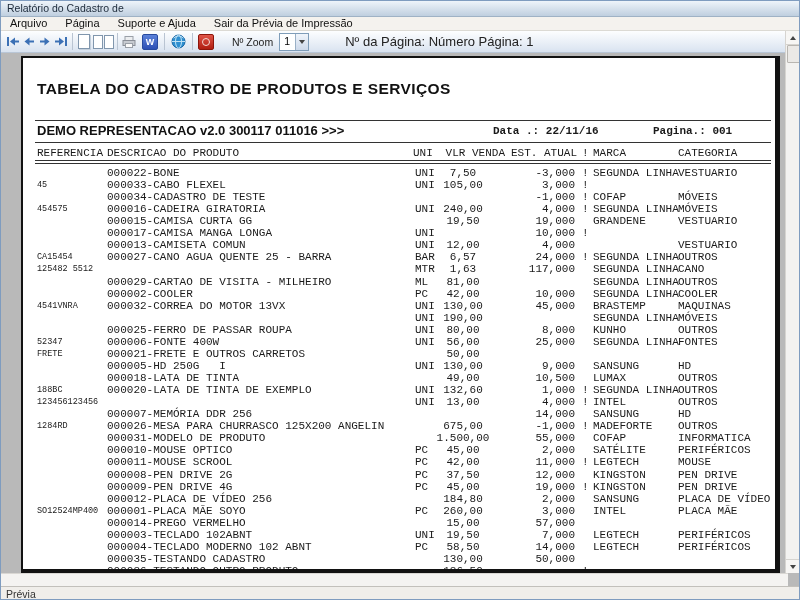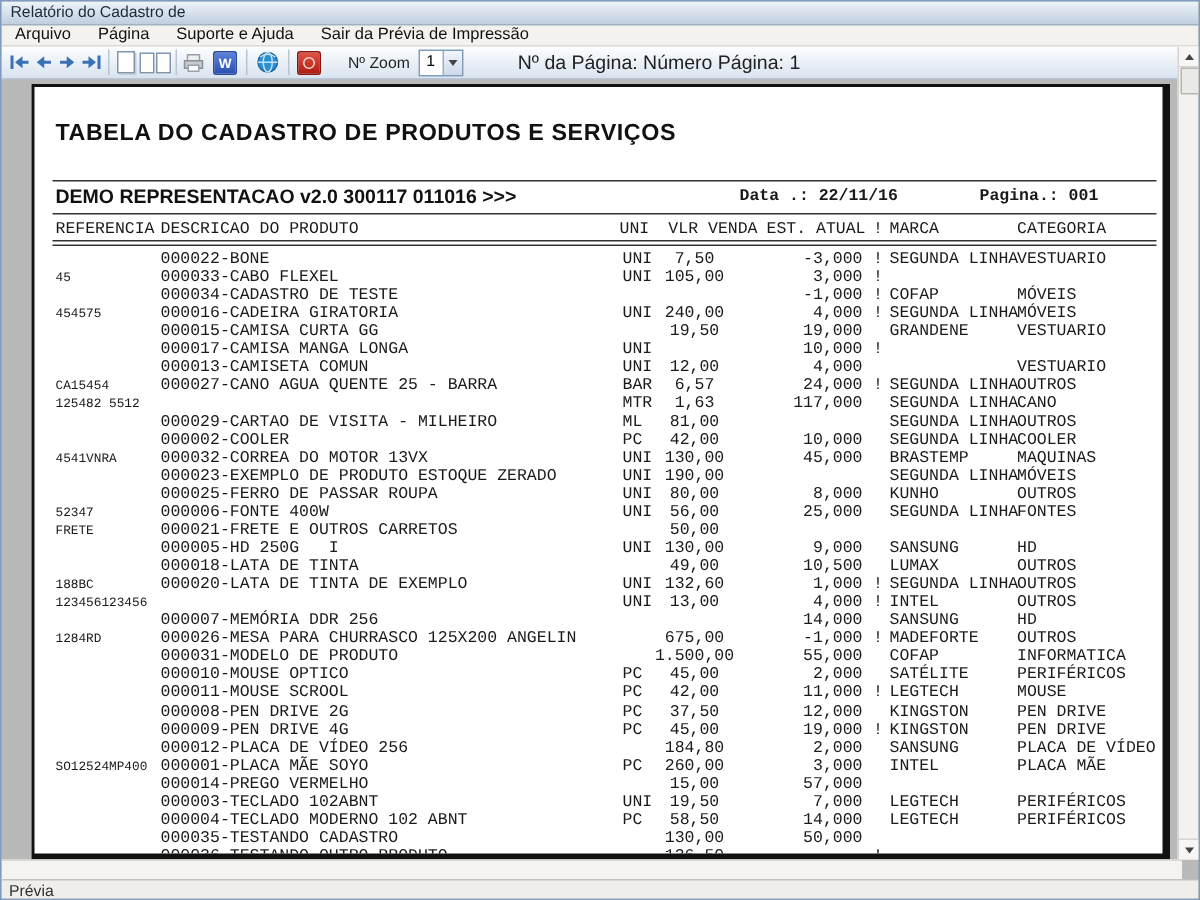--- a/index.html
+++ b/index.html
@@ -299,21 +299,20 @@
             <span class="rcell c-desc">000032-CORREA DO MOTOR 13VX</span>
             <span class="rcell c-uni">UNI</span>
             <span class="rcell c-vlr">130,00</span>
             <span class="rcell c-est">45,000</span>
             <span class="rcell c-flag"></span>
             <span class="rcell c-marca">BRASTEMP</span>
             <span class="rcell c-cat">MAQUINAS</span>
           </div>
           <div class="rrow" style="top: 253.72px;">
             <span class="rcell c-ref"></span>
-            <span class="rcell c-desc">000023-EXEMPLO DE PRODUTO ESTOQUE ZERADO</span>
             <span class="rcell c-uni">UNI</span>
             <span class="rcell c-vlr">190,00</span>
             <span class="rcell c-est"></span>
             <span class="rcell c-flag"></span>
             <span class="rcell c-marca">SEGUNDA LINHA</span>
             <span class="rcell c-cat">MÓVEIS</span>
           </div>
           <div class="rrow" style="top: 265.78px;">
             <span class="rcell c-ref"></span>
             <span class="rcell c-desc">000025-FERRO DE PASSAR ROUPA</span>

